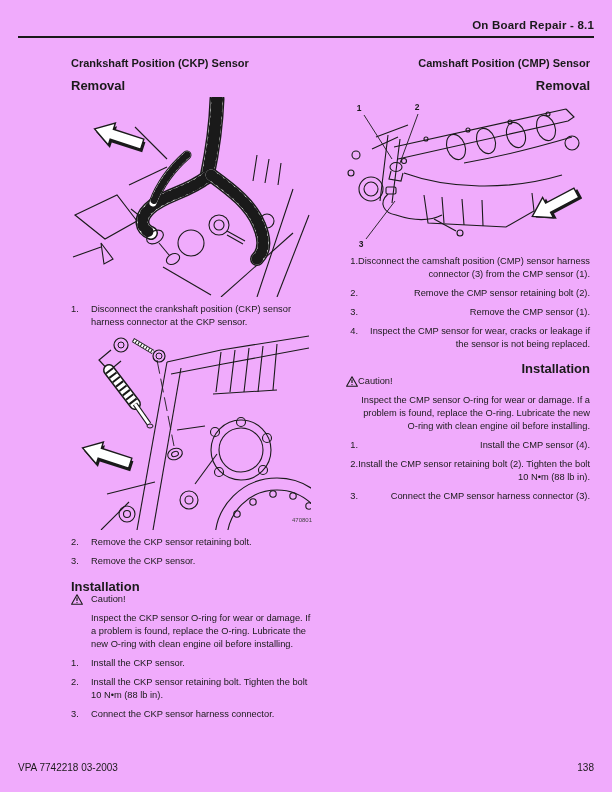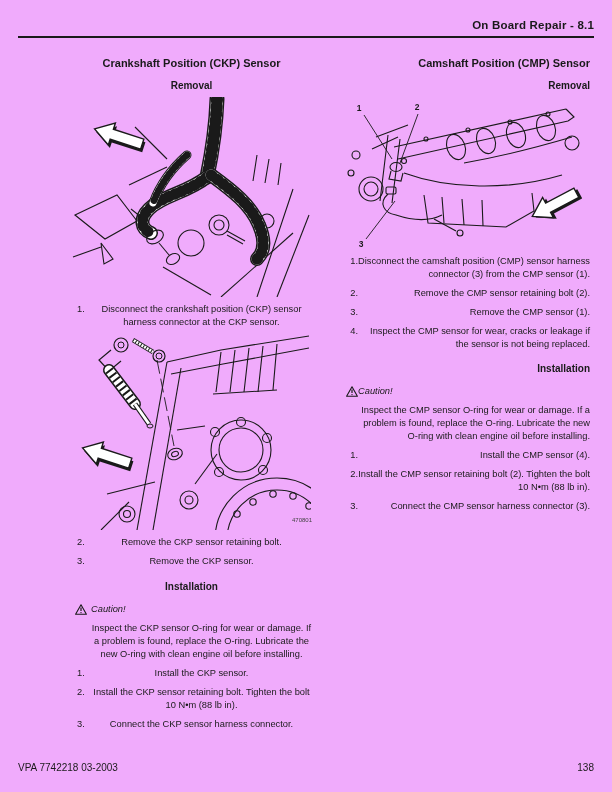--- a/index.html
+++ b/index.html
@@ -1,31 +1,31 @@
 <!DOCTYPE html>
 <html><head>
 <meta charset="utf-8">
 <style>
   html,body{margin:0;padding:0;background:#e8e8e8;}
   .page{position:relative;width:612px;height:792px;background:#f0abfc;margin:0 auto;
         font-family:"Liberation Sans",sans-serif;color:#1a1a1a;overflow:hidden;}
   .header-title{position:absolute;top:19px;right:18px;font-size:11.5px;font-weight:bold;letter-spacing:.2px;}
   .header-rule{position:absolute;top:36px;left:18px;right:18px;height:1.5px;background:#1a1a1a;}
   .col{position:absolute;top:56px;font-size:9.3px;line-height:13px;}
-  .col-left{left:71px;width:241px;text-align:center;}
+  .col-left{left:71px;width:241px;}
   .col-right{left:338px;width:252px;text-align:right;}
   .sec-title{margin:0;font-size:11px;line-height:14px;font-weight:bold;}
-  .sub-head{margin:9px 0 0;font-size:10px;line-height:13px;font-weight:bold;}
+  .sub-head{margin:9px 0 0;font-size:13px;line-height:13px;font-weight:bold;}
   .figure{position:relative;margin-top:5px;}
   .figure svg{display:block;}
   .fignum{position:absolute;right:0;bottom:3px;font-size:6px;color:#444;}
   .step{display:flex;margin-top:6px;}
   .step .n{flex:0 0 20px;}
   .step .t{flex:1;}
-  .caution-row{display:flex;margin-top:10px;align-items:flex-start;font-style:italic;}
+  .caution-row{display:flex;margin-top:0;align-items:flex-start;}
   .caution-row .ci{flex:0 0 20px;padding-top:1px;}
   .caution-text{margin-top:3px;padding-left:20px;}
   .footer-left{position:absolute;left:18px;bottom:19px;font-size:10px;}
   .footer-right{position:absolute;right:18px;bottom:19px;font-size:10px;}
   svg{font-family:inherit;}
   .ln{stroke:#1a1a1a;fill:none;stroke-width:1.1;}
   .thin{stroke:#1a1a1a;fill:none;stroke-width:.9;}
   .callout{font-size:8.5px;fill:#1a1a1a;font-weight:bold;}
 </style>
 </head>

